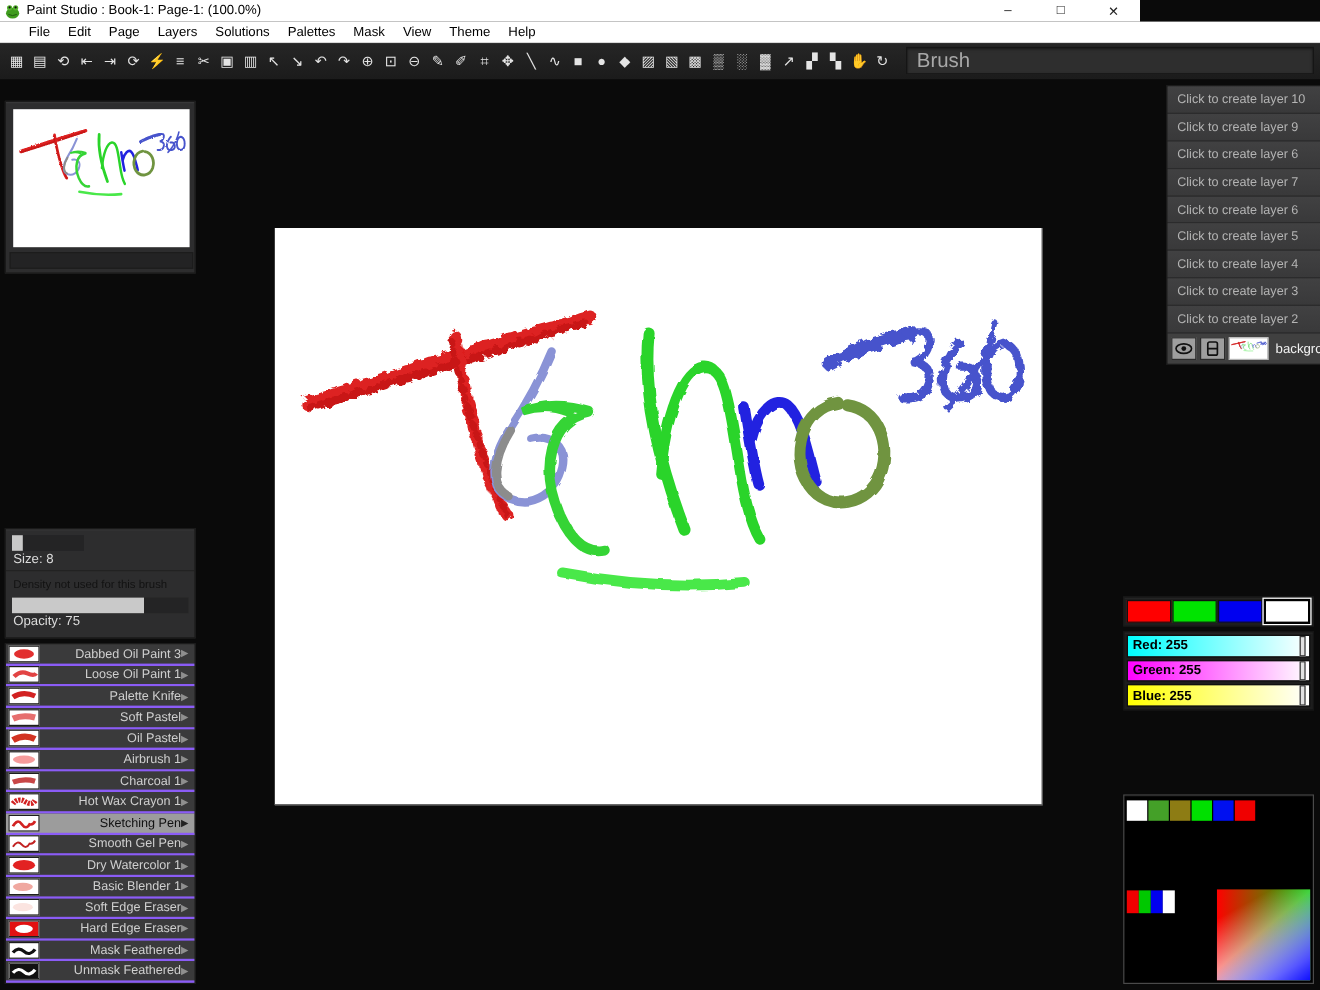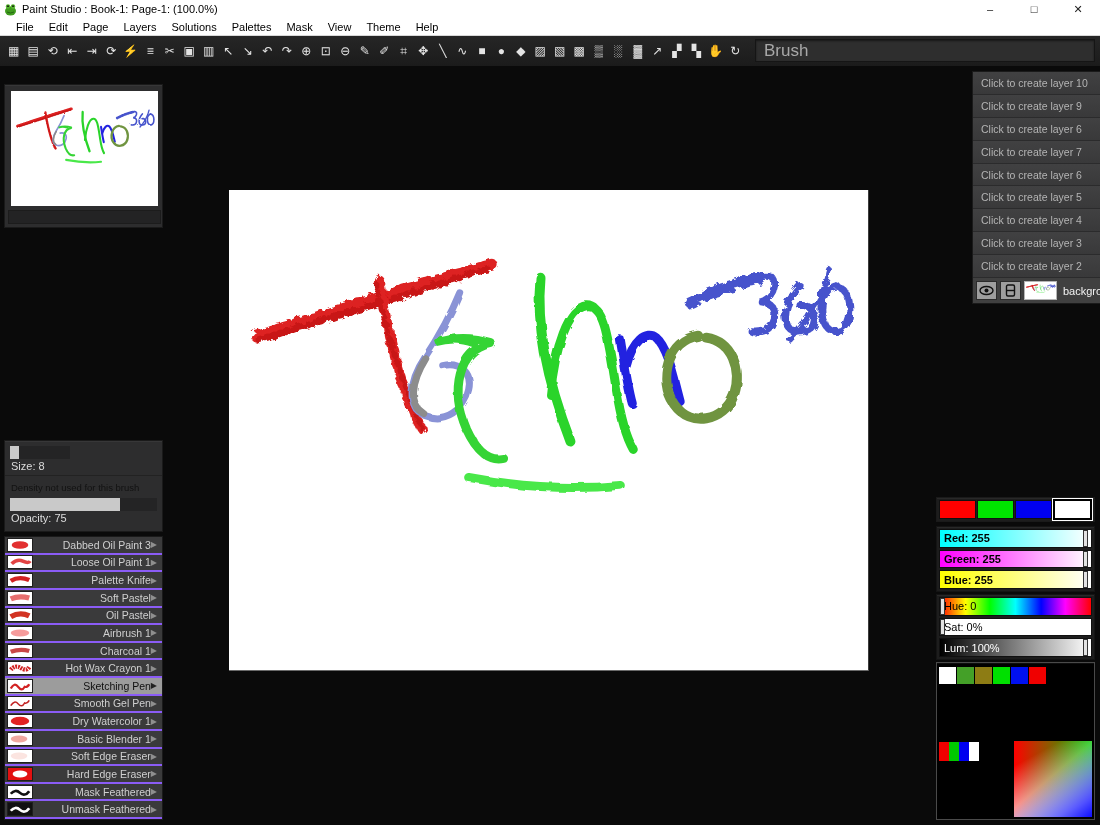--- a/index.html
+++ b/index.html
@@ -1,31 +1,31 @@
 <!DOCTYPE html>
 <html><head>
 <meta charset="utf-8">
 <style>
   * { margin:0; padding:0; box-sizing:border-box; }
   html,body { width:1100px; height:825px; overflow:hidden; background:#0a0a0a;
               font-family:"Liberation Sans", sans-serif; }
   .app { position:relative; width:1100px; height:825px; background:#0a0a0a; }
 
   
-  .titlebar { position:absolute; left:0; top:0; width:1100px; height:18px; background:#ffffff;
+  .titlebar { position:absolute; left:0; top:0; width:950px; height:18px; background:#ffffff;
               display:flex; align-items:center; padding-left:4px; }
   .titlebar .title { font-size:11px; color:#000; margin-left:5px; }
   .appicon { width:13px; height:13px; }
   .wctrls { position:absolute; right:0; top:0; height:18px; display:flex; }
   .wctrl { width:44px; height:18px; display:flex; align-items:center; justify-content:center;
            font-size:11px; color:#222; cursor:default; }
 
   
   .menubar { position:absolute; left:0; top:18px; width:1100px; height:18px; background:#ffffff;
-             display:flex; align-items:center; padding-left:10px; border-bottom:1px solid #d8d8d8; }
+             display:flex; align-items:center; padding-left:18px; border-bottom:1px solid #d8d8d8; }
   .menu-item { font-size:11px; color:#000; padding:2px 9px 2px 6px; }
 
   
   .toolbar { position:absolute; left:0; top:36px; width:1100px; height:30px;
              background:linear-gradient(#262626,#1b1b1b); display:flex; align-items:center; }
   .tb-icons { display:flex; align-items:center; padding-left:4px; }
   .tb-icon { width:19.5px; height:22px; display:flex; align-items:center; justify-content:center;
              color:#e4e4e4; font-size:12px; line-height:1; }
   .brushbox { position:absolute; left:755px; top:3px; width:340px; height:23px; background:#2e2e2e;
               border:1px solid #151515; box-shadow:inset 0 1px 2px rgba(0,0,0,.5);
@@ -459,34 +459,20 @@
       <div class="slider" style="background: linear-gradient(to right, rgb(255, 0, 255), rgb(255, 255, 255));">
         <span class="s-label" style="color: rgb(0, 0, 0);">Green: 255</span>
         <div class="s-handle" style="left: calc(97% - 3px);"></div>
       </div>
       <div class="slider" style="background: linear-gradient(to right, rgb(255, 255, 0), rgb(255, 255, 255));">
         <span class="s-label" style="color: rgb(0, 0, 0);">Blue: 255</span>
         <div class="s-handle" style="left: calc(97% - 3px);"></div>
       </div>
     </div>
 
-  <div class="panel hsl-panel">
-      <div class="slider" style="background: linear-gradient(to right, rgb(255, 0, 0), rgb(255, 255, 0) 17%, rgb(0, 255, 0) 33%, rgb(0, 255, 255) 50%, rgb(0, 0, 255) 67%, rgb(255, 0, 255) 83%, rgb(255, 0, 0));">
-        <span class="s-label" style="color: rgb(0, 0, 0);">Hue: 0</span>
-        <div class="s-handle" style="left: calc(2% - 3px);"></div>
-      </div>
-      <div class="slider" style="background: linear-gradient(to right, rgb(255, 255, 255), rgb(255, 255, 255));">
-        <span class="s-label" style="color: rgb(0, 0, 0);">Sat: 0%</span>
-        <div class="s-handle" style="left: calc(2% - 3px);"></div>
-      </div>
-      <div class="slider" style="background: linear-gradient(to right, rgb(0, 0, 0), rgb(255, 255, 255));">
-        <span class="s-label" style="color: rgb(255, 255, 255);">Lum: 100%</span>
-        <div class="s-handle" style="left: calc(97% - 3px);"></div>
-      </div>
-    </div>
 
   <div class="panel board">
     <div class="board-row">
         <div class="bswatch" style="background: rgb(255, 255, 255);"></div>
         <div class="bswatch" style="background: rgb(68, 160, 40);"></div>
         <div class="bswatch" style="background: rgb(141, 124, 20);"></div>
         <div class="bswatch" style="background: rgb(0, 224, 0);"></div>
         <div class="bswatch" style="background: rgb(0, 16, 240);"></div>
         <div class="bswatch" style="background: rgb(240, 0, 0);"></div>
       </div>

